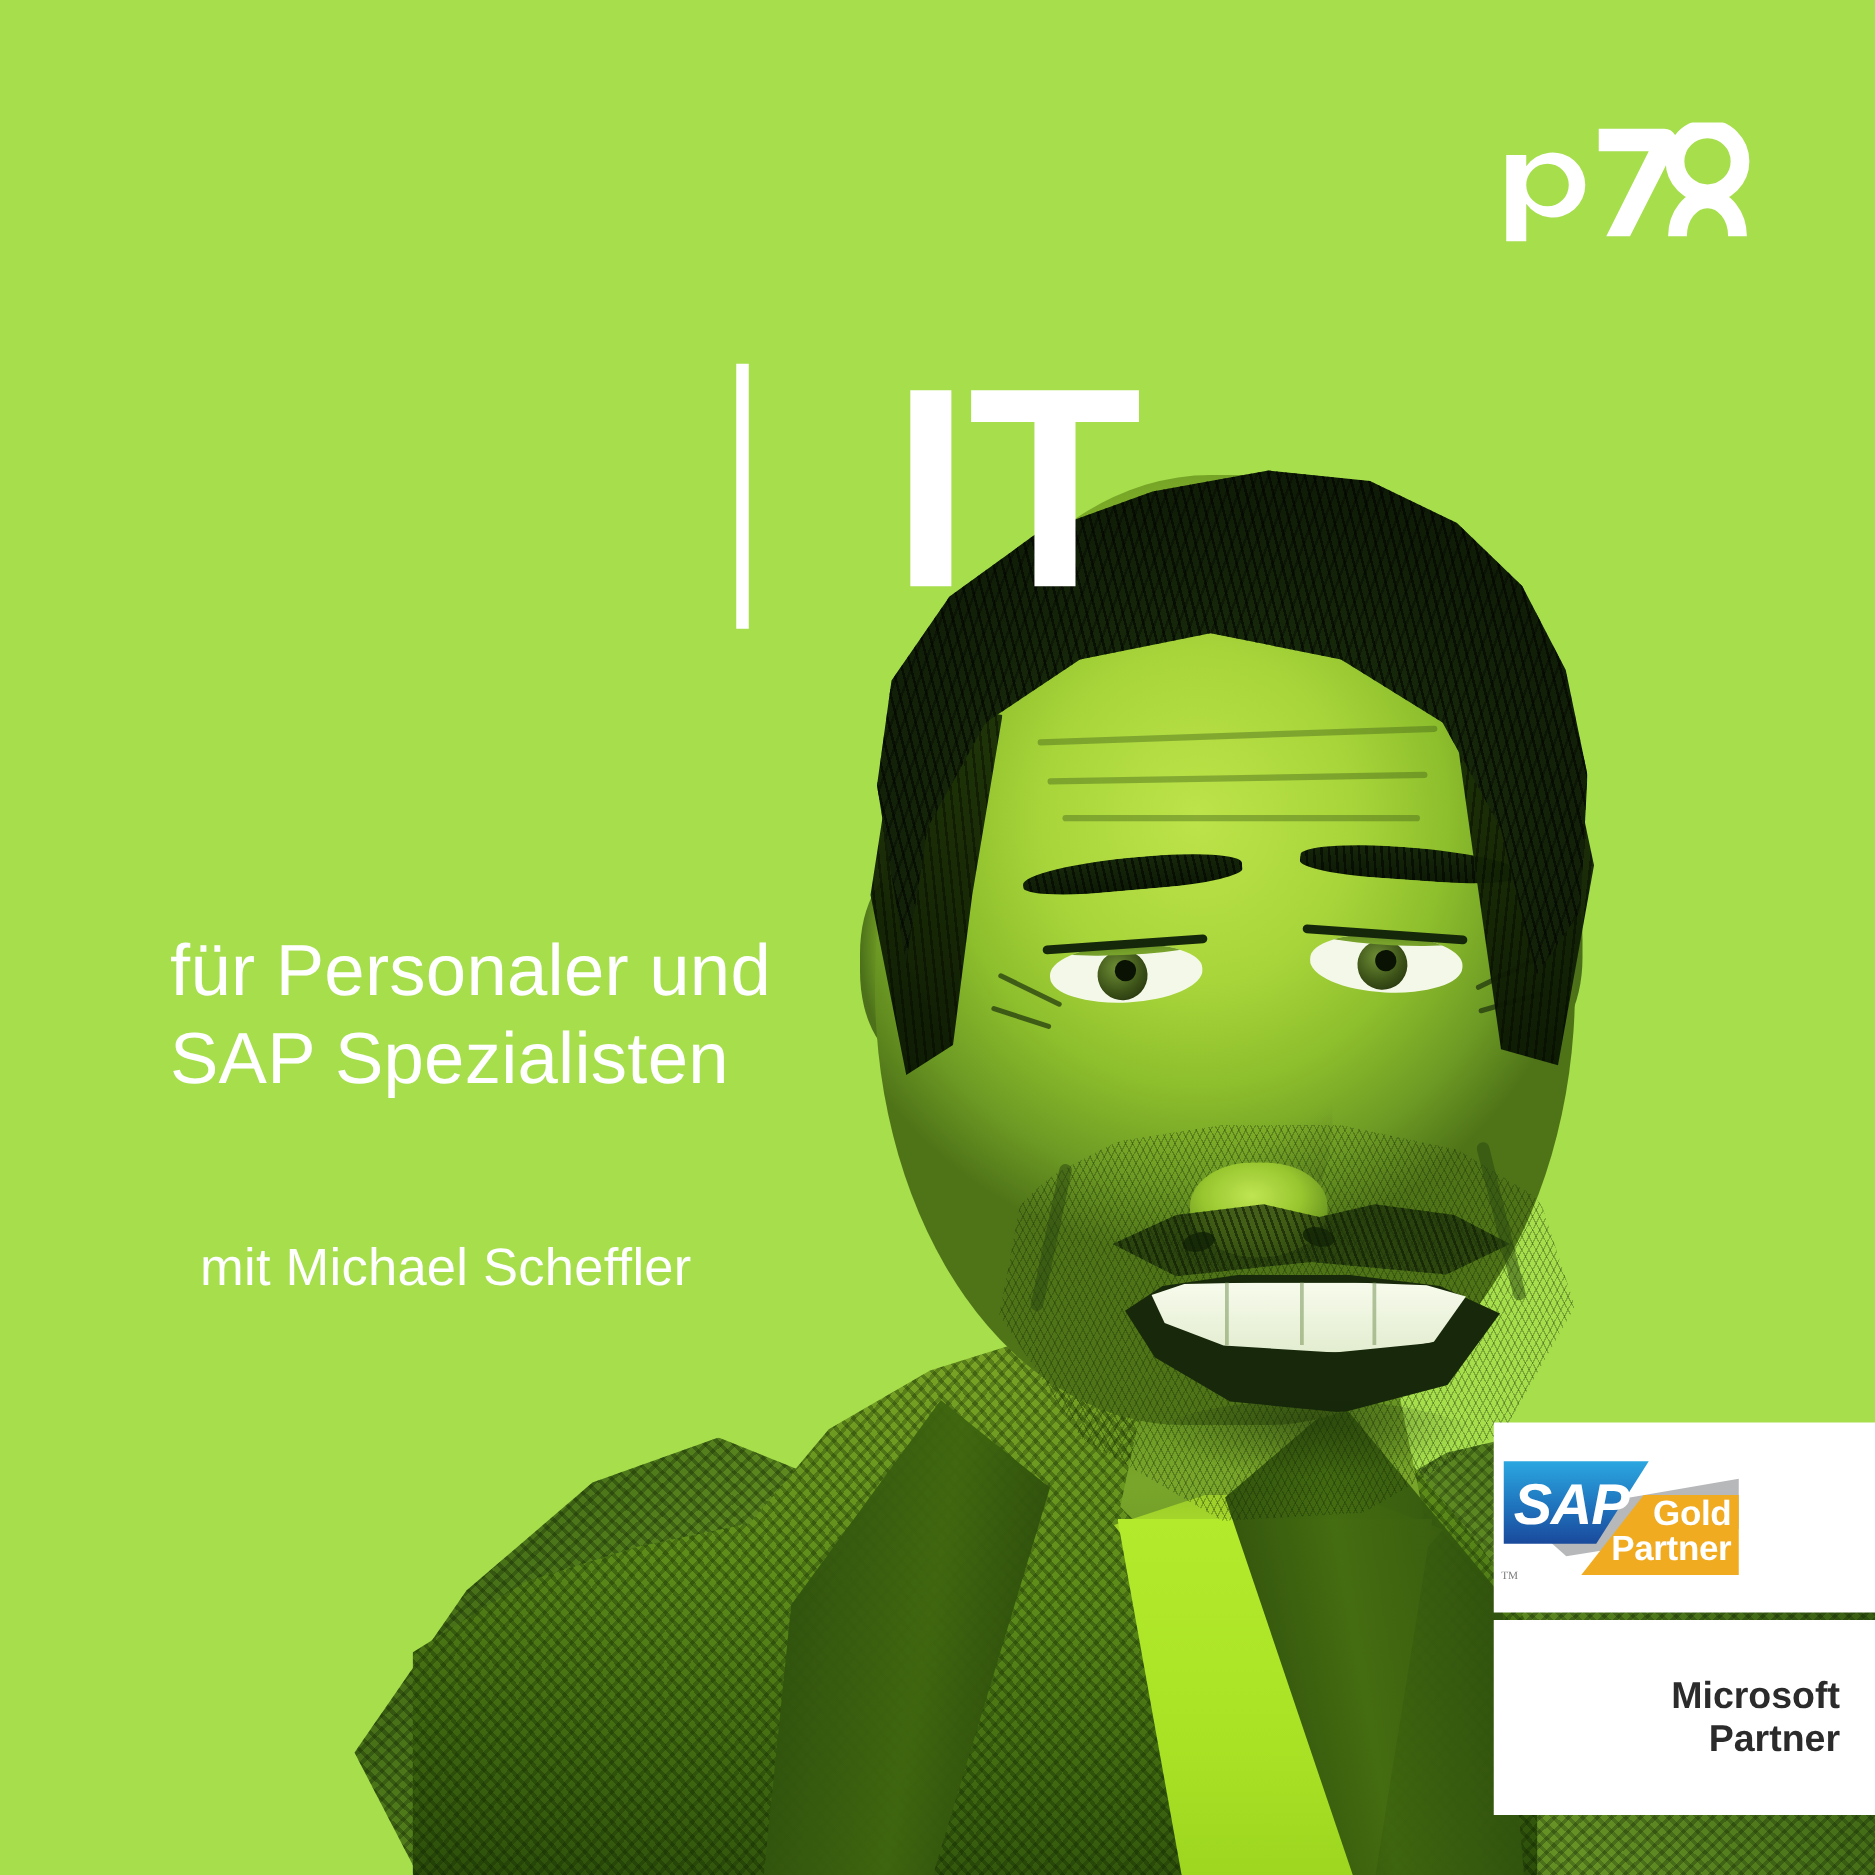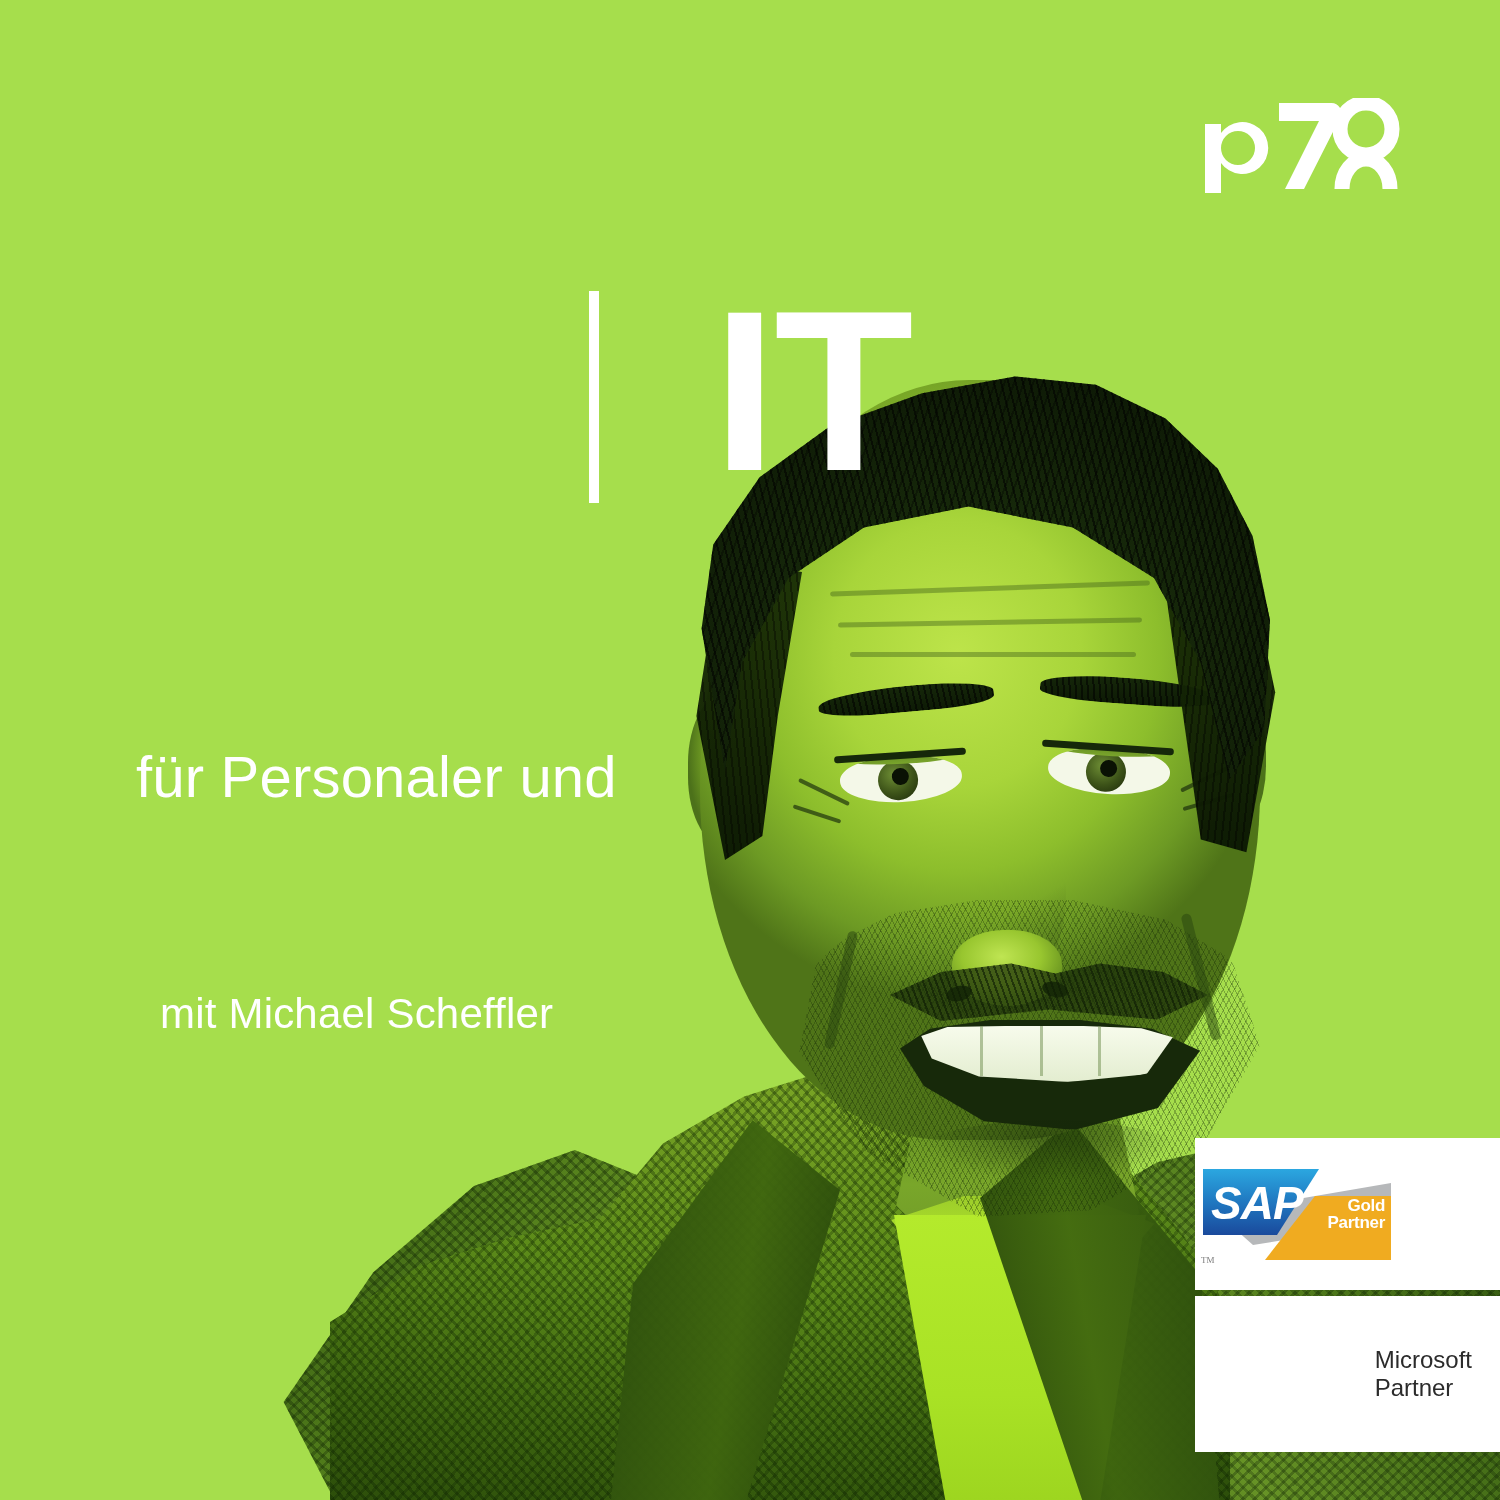--- a/index.html
+++ b/index.html
@@ -242,26 +242,26 @@
 
   
   #logo{position:absolute;left:1201px;top:98px;z-index:7;}
 
   
   #badges{position:absolute;left:1195px;top:1138px;width:305px;z-index:8;}
   .badge-box{background:#ffffff;width:305px;box-sizing:border-box;}
   #sap-badge{height:152px;display:flex;align-items:center;}
   #ms-badge{height:156px;margin-top:6px;display:flex;align-items:center;justify-content:flex-end;padding-right:28px;}
   #ms-text{
-    color:#2b2b2b;font-size:24px;line-height:1.18;text-align:left;font-weight:400;
+    color:#2b2b2b;font-size:30px;line-height:1.18;text-align:right;font-weight:700;
   }
   .sap-logo{position:relative;width:200px;height:106px;}
   .sap-tm{position:absolute;left:6px;bottom:2px;font-size:9px;color:#7b7b7b;font-family:Liberation Serif, serif;}
   .gold-text{
-    position:absolute;right:10px;top:36px;color:#ffffff;font-size:17px;
+    position:absolute;right:10px;top:36px;color:#ffffff;font-size:28px;
     font-weight:bold;line-height:1.0;text-align:right;letter-spacing:-.3px;
   }
 </style>
 </head>
 <body>
 
 <div id="cover">
 
   <div id="portrait">
     <div class="torso-left"></div>
@@ -321,20 +321,21 @@
     <div class="hair-side-l"></div>
     <div class="hair-side-r"></div>
     <div class="hair"></div>
   </div>
 
   <div id="divider"></div>
   <div id="it-word">IT</div>
 
   <div id="subtitle">
     <div>für Personaler und</div>
+    <div>SAP Spezialisten</div>
   </div>
 
   <div id="presenter">mit Michael Scheffler</div>
 
   <div id="logo">
     <svg width="205" height="100" viewBox="0 0 205 100">
 
       <path d="M4 26 h16 v9 a26 26 0 1 1 0 30 v30 h-16 z
                M20 50 a17 17 0 1 0 34 0 a17 17 0 1 0 -34 0 z" fill="#ffffff" fill-rule="evenodd"></path>
 

